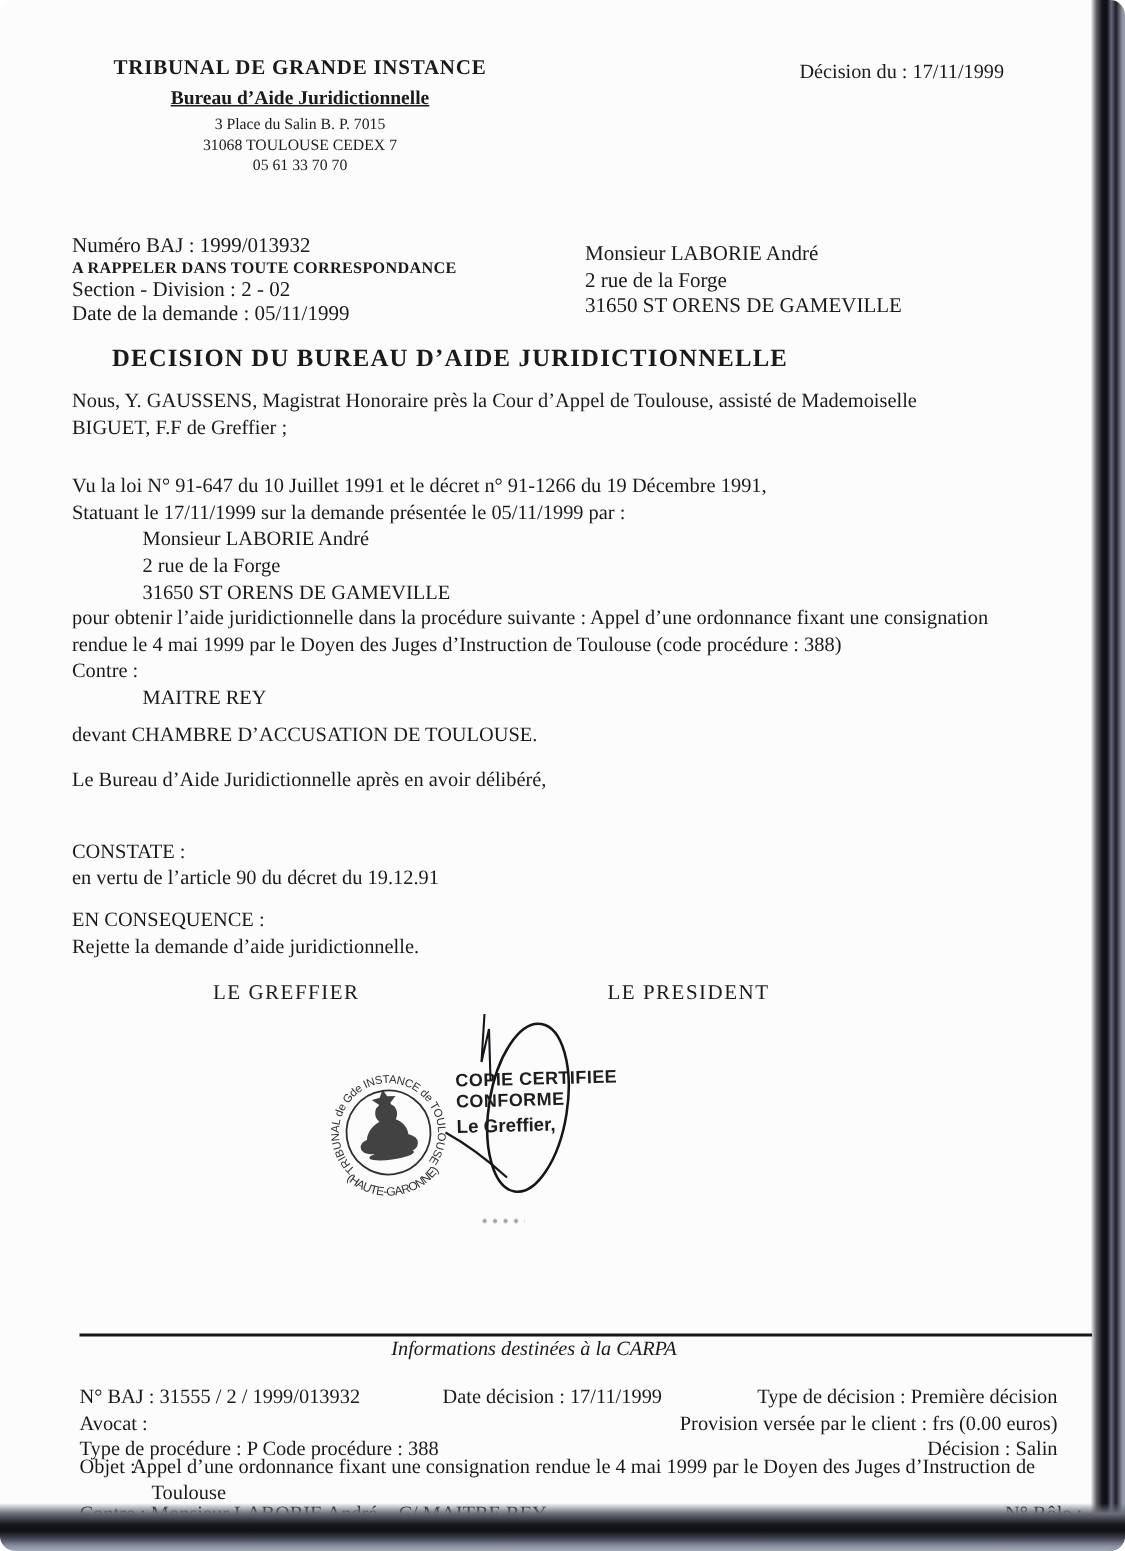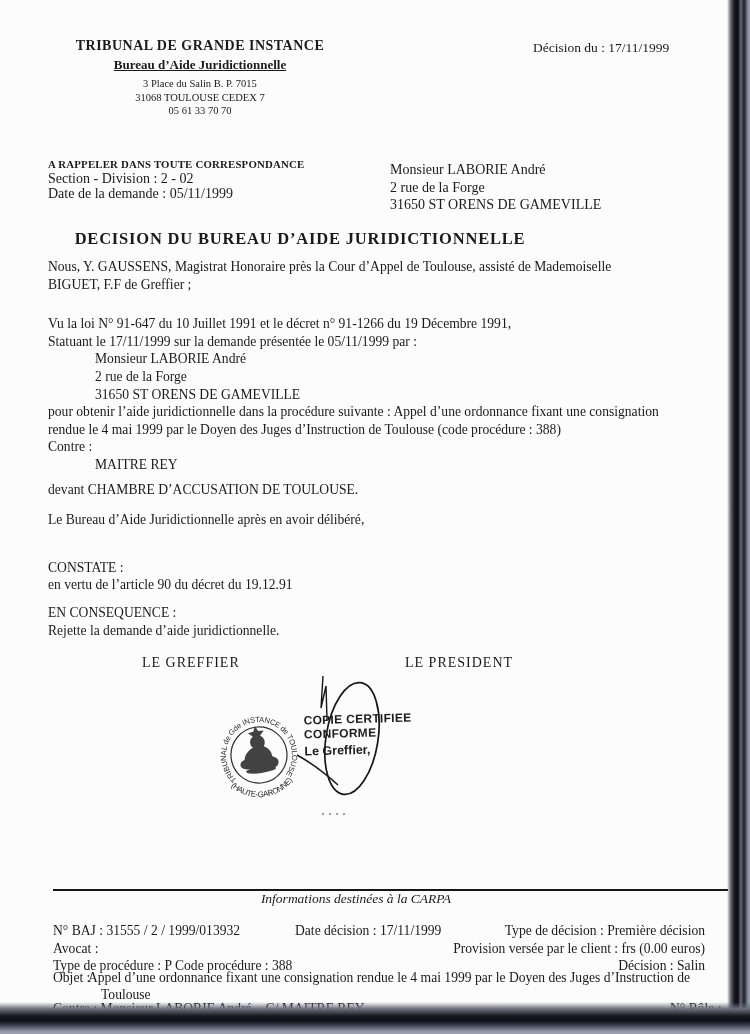--- a/index.html
+++ b/index.html
@@ -4,20 +4,21 @@
 <style>
   html,body{margin:0;padding:0;}
   body{background:#ffffff;}
   .page{
     position:relative;
     width:750px;height:1034px;
     background:#fcfcfc;
     overflow:hidden;
     font-family:"Liberation Serif", serif;
     color:#1a1a1a;
+    border-radius:10px;
   }
   .t{position:absolute;white-space:nowrap;}
 
   
   .edge-right{position:absolute;top:0;right:0;width:23px;height:100%;
     background:linear-gradient(to right,rgba(220,220,224,0) 0%,#5a5a60 18%,#131318 34%,#0e0e14 48%,#63687a 60%,#1d1e28 74%,#8d93a3 92%,#9aa0ae 100%);}
   .edge-bottom{position:absolute;left:0;bottom:0;width:100%;height:32px;
     background:linear-gradient(to bottom,rgba(200,200,206,0) 0%,#6a6e7a 22%,#17181f 44%,#0f1016 58%,#3a3d4a 72%,#8b91a2 90%,#a2a8b4 100%);}
 
   
@@ -85,20 +86,21 @@
   <div class="court">
     <div class="court-l1">TRIBUNAL DE GRANDE INSTANCE</div>
     <div class="court-l3">Bureau d’Aide Juridictionnelle</div>
     <div class="court-small first">3 Place du Salin B. P. 7015</div>
     <div class="court-small">31068 TOULOUSE CEDEX 7</div>
     <div class="court-small">05 61 33 70 70</div>
   </div>
   <div class="t decision-date">Décision du : 17/11/1999</div>
 
   <div class="ref">
+    <div>Numéro BAJ : 1999/013932</div>
     <div class="ref-rappel">A RAPPELER DANS TOUTE CORRESPONDANCE</div>
     <div>Section - Division : 2 - 02</div>
     <div>Date de la demande : 05/11/1999</div>
   </div>
 
   <div class="addressee">
     <div>Monsieur LABORIE André</div>
     <div>2 rue de la Forge</div>
     <div>31650 ST ORENS DE GAMEVILLE</div>
   </div>

